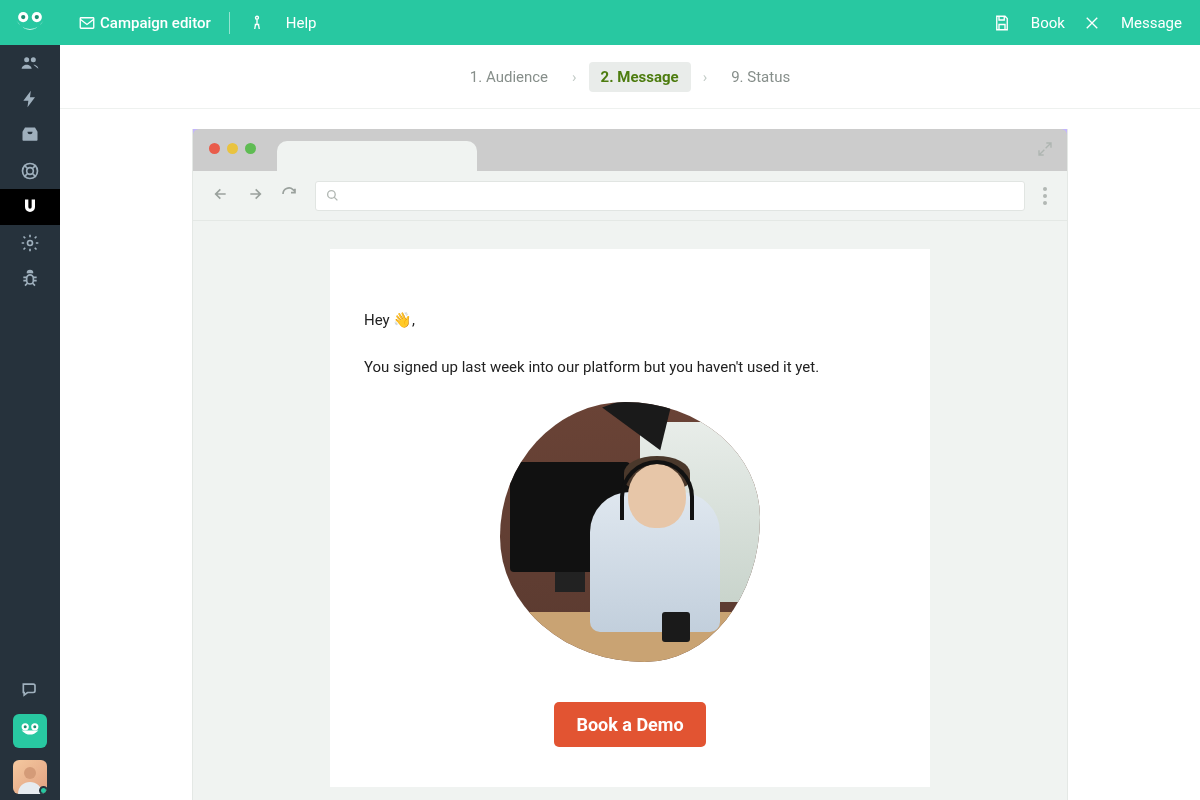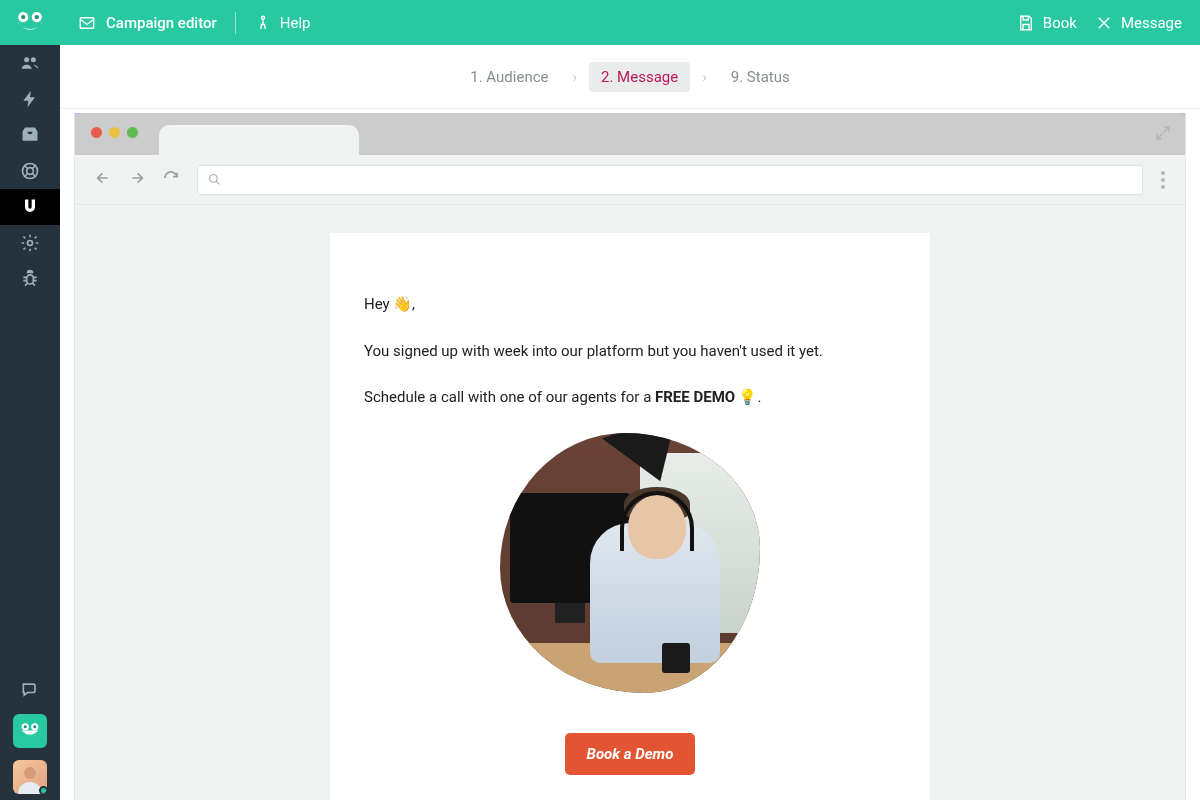--- a/index.html
+++ b/index.html
@@ -24,36 +24,36 @@
   .sb-icon.active{background:var(--sidebar-active);color:#fff;}
   .sb-icon svg{width:20px;height:20px;fill:currentColor;}
   .sidebar .spacer{flex:1;}
   .avatar{width:34px;height:34px;border-radius:6px;margin:6px auto;position:relative;overflow:hidden;}
   .avatar.frog{background:#28c8a1;display:flex;align-items:center;justify-content:center;}
   .avatar.user{background:linear-gradient(135deg,#f5c9a0,#e0a080);}
   .presence{position:absolute;right:-1px;bottom:-1px;width:9px;height:9px;border-radius:50%;background:#28c8a1;border:2px solid var(--sidebar);}
 
   
   .topbar{position:absolute;left:var(--sidebar-w);top:0;right:0;height:var(--topbar-h);background:var(--teal);display:flex;align-items:center;color:#fff;padding:0 18px;gap:18px;font-size:15px;}
-  .topbar .title{display:flex;align-items:center;gap:10px;font-weight:500;}
+  .topbar .title{display:flex;align-items:center;gap:4px;font-weight:500;}
   .topbar .divider{width:1px;height:22px;background:rgba(255,255,255,.5);}
   .topbar .help{display:flex;align-items:center;gap:6px;}
   .topbar .grow{flex:1;}
-  .topbar .btn{display:flex;align-items:center;gap:8px;cursor:pointer;}
+  .topbar .btn{display:flex;align-items:center;gap:20px;cursor:pointer;}
   .topbar svg{width:18px;height:18px;fill:none;stroke:#fff;stroke-width:1.8;}
 
   
   .stepbar{position:absolute;left:var(--sidebar-w);top:var(--topbar-h);right:0;height:64px;display:flex;align-items:center;justify-content:center;gap:12px;color:var(--gray);font-size:15px;border-bottom:1px solid #eef1ef;}
   .step{padding:6px 12px;border-radius:4px;cursor:pointer;}
-  .step.active{background:var(--step-bg);color:#be185d;font-weight:400;}
+  .step.active{background:var(--step-bg);color:#4d7c0f;font-weight:700;}
   .chev{color:#c2cbc6;}
 
   
   .canvas{position:absolute;left:var(--sidebar-w);top:109px;right:0;bottom:0;overflow:auto;display:flex;justify-content:center;background:#fff;}
-  .browser-frame{width:1112px;margin-top:4px;border:1px solid #e4e8e5;border-top:none;background:#c4b5fd;}
+  .browser-frame{width:876px;margin-top:20px;border:1px solid #e4e8e5;border-top:none;background:#c4b5fd;}
 
   
   .bchrome{height:42px;background:#cccccc;border-radius:6px 6px 0 0;display:flex;align-items:flex-end;padding:0 14px;position:relative;}
   .dots{display:flex;gap:7px;align-items:center;position:absolute;left:16px;top:14px;}
   .dot{width:11px;height:11px;border-radius:50%;}
   .dot.r{background:#e95c4b;} .dot.y{background:#e9c33f;} .dot.g{background:#5fbc53;}
   .tab{margin-left:70px;width:200px;height:30px;background:#f0f3f1;border-radius:10px 10px 0 0;}
   .expand{position:absolute;right:14px;top:12px;color:#aeb5b1;cursor:pointer;}
   .bnav{height:50px;background:#f0f3f1;display:flex;align-items:center;gap:18px;padding:0 20px;border-bottom:1px solid #e4e8e5;}
   .bnav .navicon{color:#9aa19d;}
@@ -71,21 +71,21 @@
   .window{position:absolute;right:0;top:20px;width:120px;height:180px;background:linear-gradient(#e8ede9,#c9d4cc);}
   .lamp{position:absolute;right:70px;top:-10px;width:0;height:0;border-left:40px solid transparent;border-right:40px solid transparent;border-top:60px solid #1a1a1a;transform:rotate(-20deg);}
   .monitor{position:absolute;left:10px;top:60px;width:120px;height:110px;background:#111;border-radius:4px;}
   .monitor::after{content:"";position:absolute;left:45px;bottom:-20px;width:30px;height:20px;background:#222;}
   .desk{position:absolute;left:0;right:0;bottom:0;height:50px;background:#c9a373;}
   .person-body{position:absolute;left:90px;bottom:30px;width:130px;height:140px;background:linear-gradient(#dfe7ef,#c2cfdc);border-radius:40px 40px 10px 10px;}
   .person-head{position:absolute;left:128px;top:62px;width:58px;height:64px;background:#e7c6a8;border-radius:50% 50% 46% 46%;}
   .hair{position:absolute;left:124px;top:54px;width:66px;height:34px;background:#4a382b;border-radius:50% 50% 30% 30%;}
   .headset{position:absolute;left:120px;top:58px;width:74px;height:60px;border:4px solid #111;border-bottom:none;border-radius:40px 40px 0 0;}
   .mug{position:absolute;right:70px;bottom:20px;width:28px;height:30px;background:#1a1a1a;border-radius:3px;}
-  .cta{display:block;margin:0 auto;background:var(--cta);color:#fff;font-weight:700;font-size:15px;border:none;padding:12px 22px;border-radius:5px;cursor:pointer;font-style:italic;}
+  .cta{display:block;margin:0 auto;background:var(--cta);color:#fff;font-weight:700;font-size:18px;border:none;padding:12px 22px;border-radius:5px;cursor:pointer;}
 </style>
 </head>
 <body>
 
 <div class="sidebar">
   <div class="logo-box">
     <svg viewBox="0 0 40 30" width="34" height="26">
       <ellipse cx="12" cy="8" rx="6" ry="6" fill="#fff"></ellipse>
         <ellipse cx="28" cy="8" rx="6" ry="6" fill="#fff"></ellipse>
       <circle cx="12" cy="8" r="2.5" fill="#1b8f70"></circle>
@@ -231,24 +231,21 @@
           <span></span>
           <span></span>
           <span></span>
         </div>
     </div>
     <div class="bcontent">
       <div class="email">
         <p>
           <span>Hey </span><span>👋</span><span>,</span>
         </p>
-        <p>You signed up with week into our platform but you haven't used it yet.</p>
-        <p>
-          <span>Schedule a call with one of our agents for a </span><b>FREE DEMO</b><span> 💡</span><span>.</span>
-        </p>
+        <p>You signed up last week into our platform but you haven't used it yet.</p>
         <div class="imgslot" aria-label="agent-at-desk">
           <div class="img-scene">
             <div class="brick"></div>
               <div class="window"></div>
               <div class="lamp"></div>
             <div class="monitor"></div>
               <div class="desk"></div>
             <div class="person-body"></div>
               <div class="hair"></div>
               <div class="person-head"></div>

